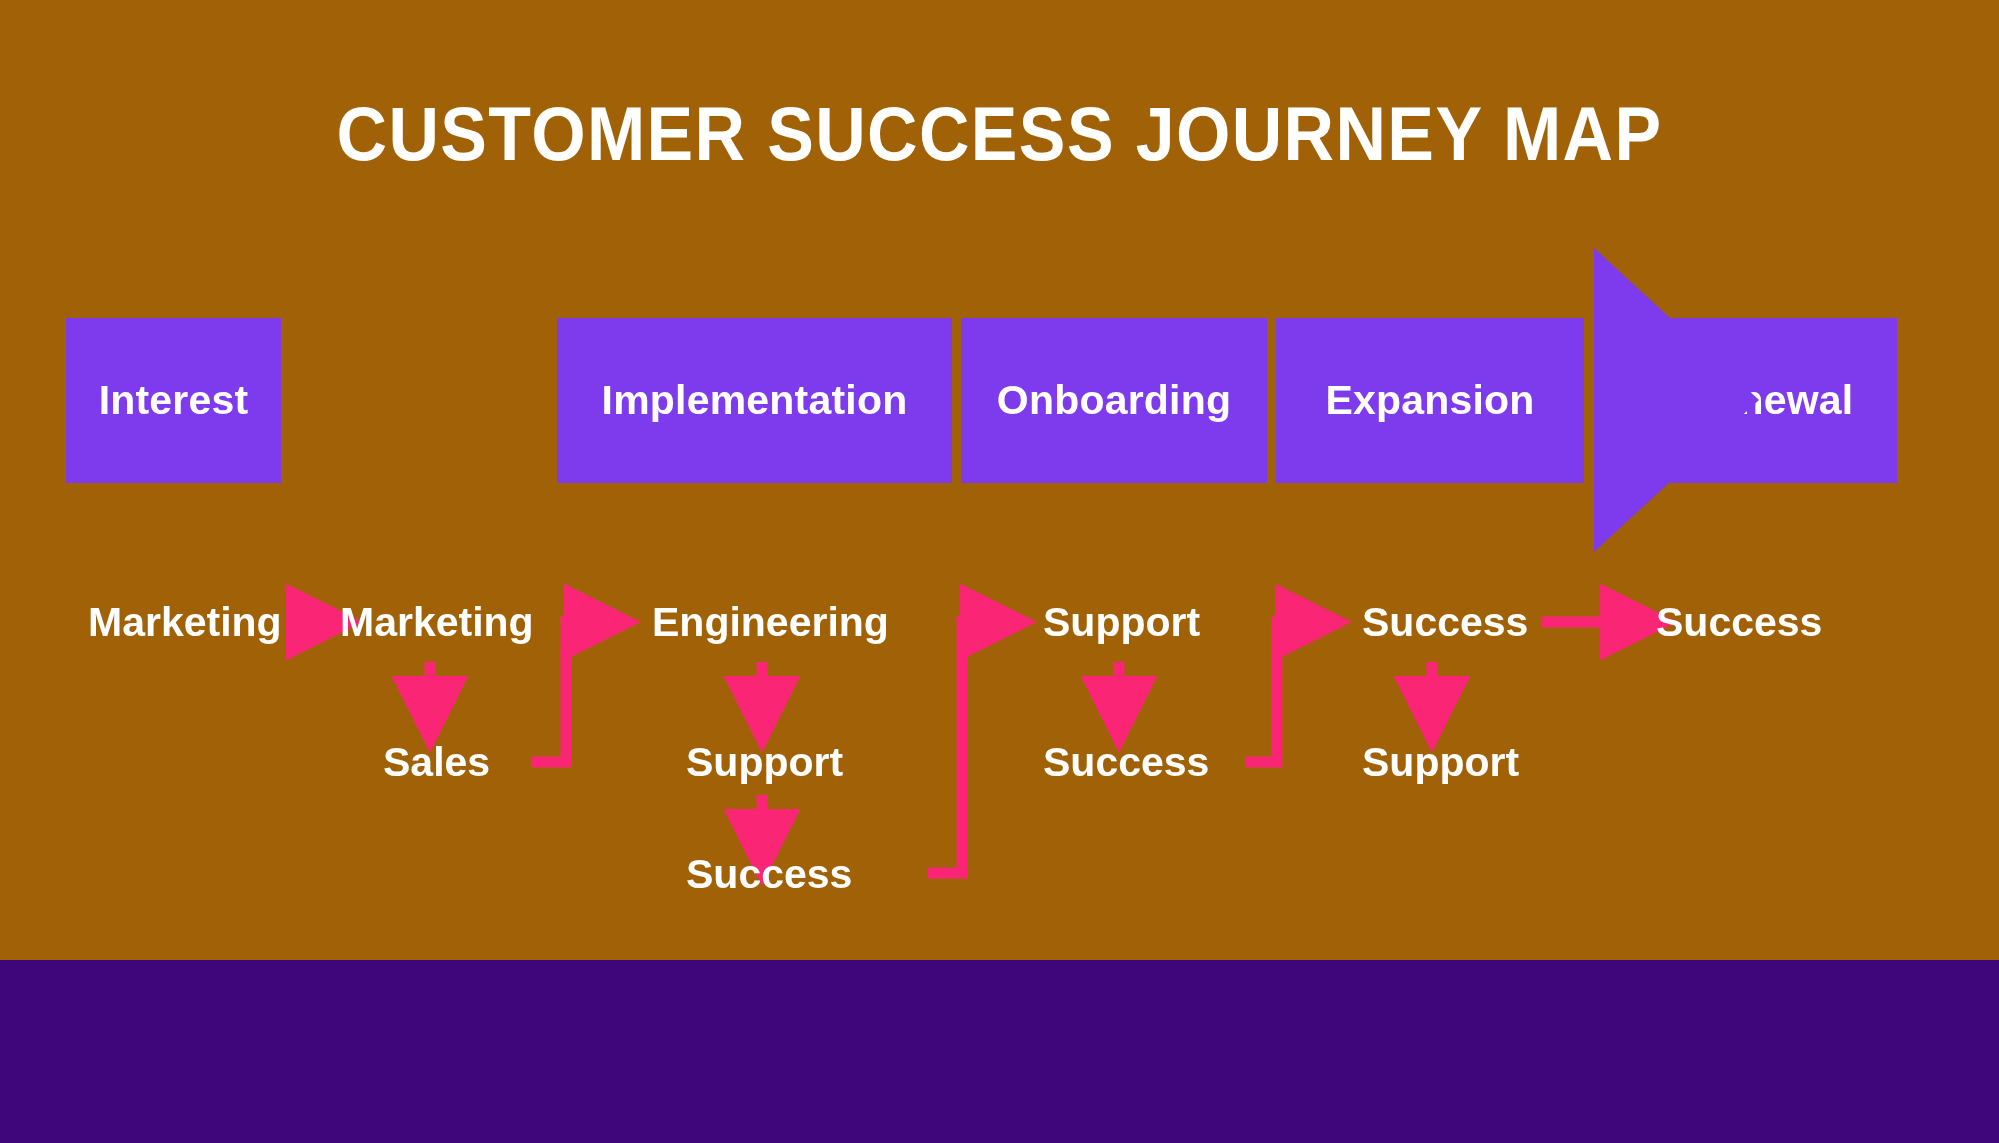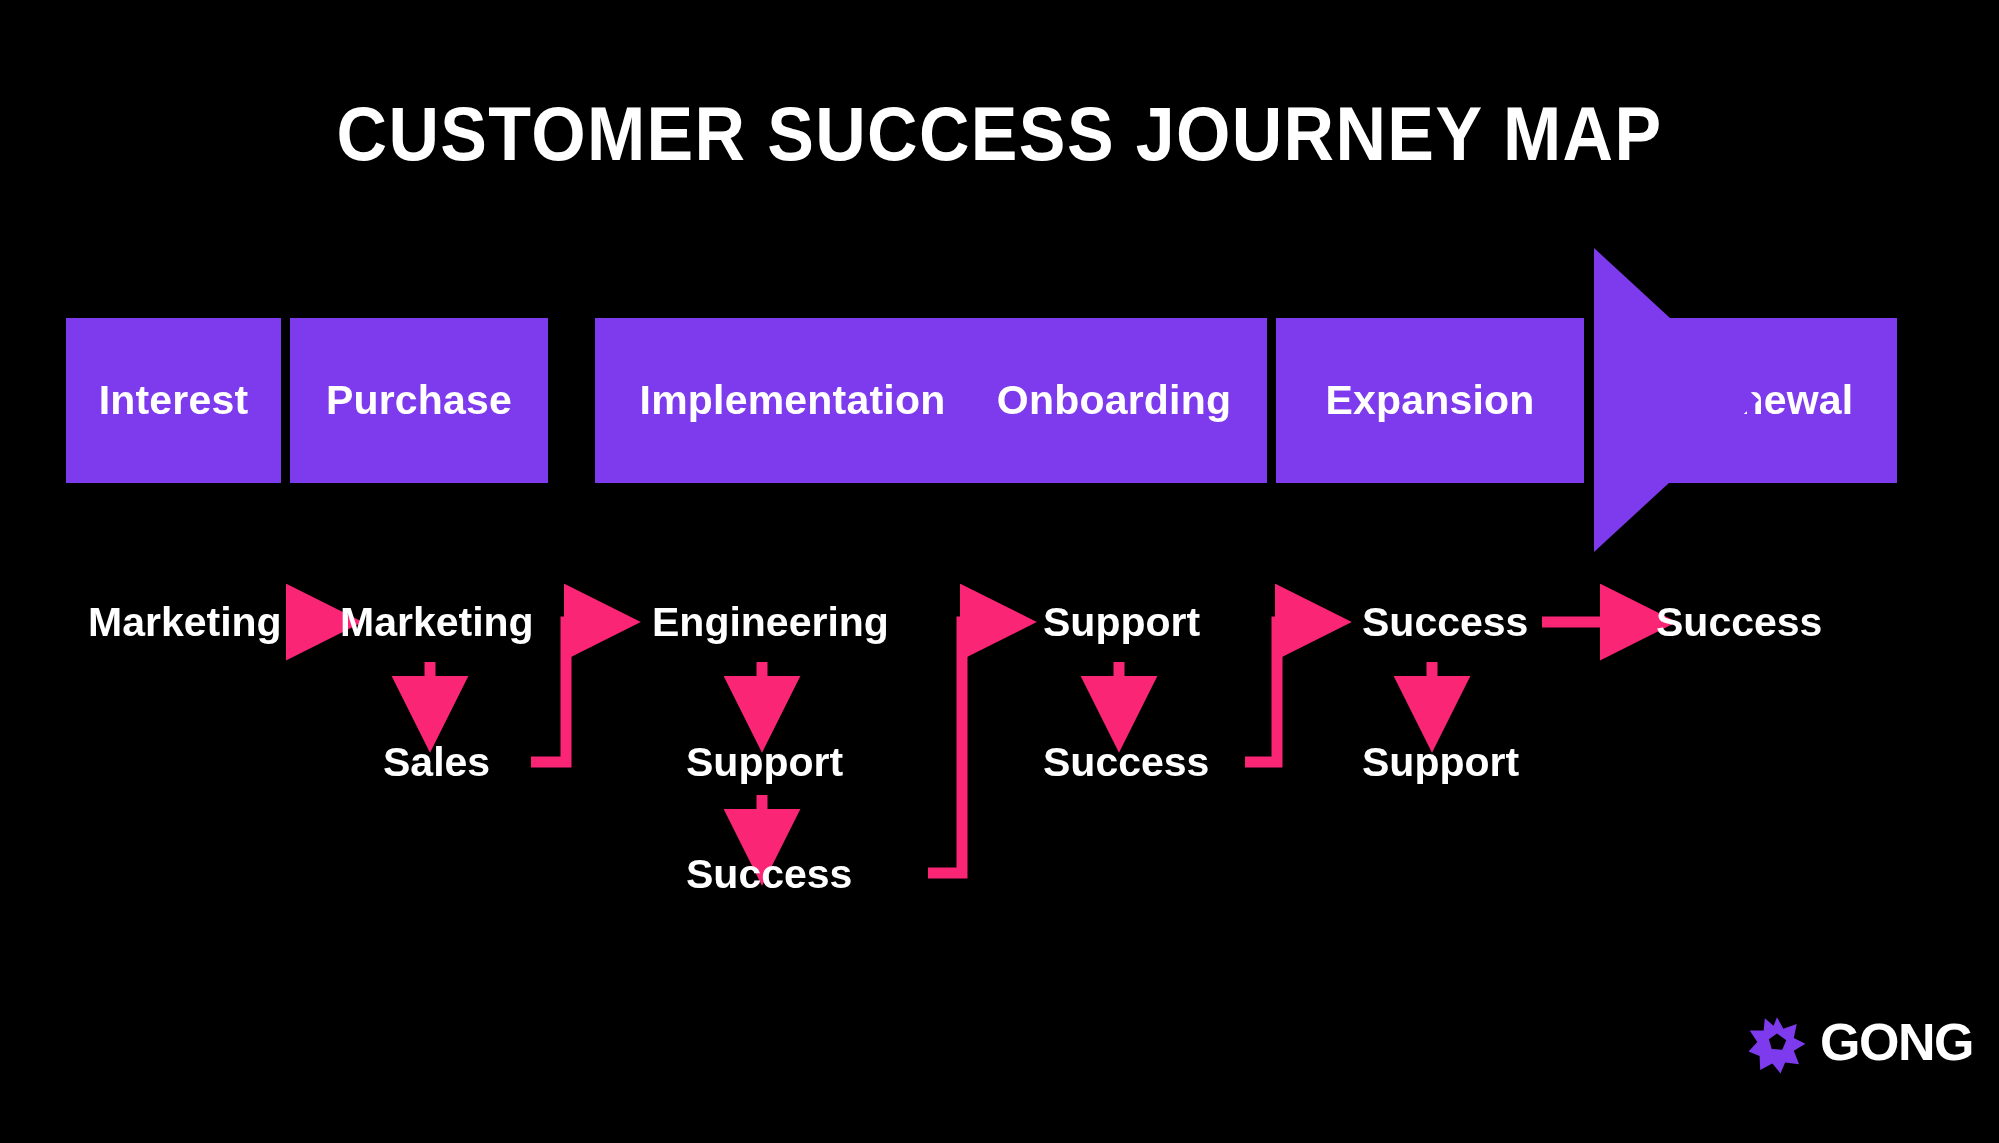--- a/index.html
+++ b/index.html
@@ -4,22 +4,22 @@
 <title>Customer Success Journey Map</title>
 <style>
   html, body {
     margin: 0;
     padding: 0;
     background: #3f057b;
   }
   #canvas {
     position: relative;
     width: 1999px;
-    height: 1143px;
-    background: #000000;
+    height: 960px;
+    background: #a16207;
     overflow: hidden;
     font-family: "Liberation Sans", "DejaVu Sans", sans-serif;
   }
 
   
   #title {
     position: absolute;
     left: 0;
     top: 96px;
     width: 1999px;
@@ -111,25 +111,22 @@
 <div id="canvas">
 
   <div id="title">CUSTOMER SUCCESS JOURNEY MAP</div>
 
   <div id="stage-band">
 
     <div class="stage-box" style="left:0px; width:215px;">
       <span class="stage-label">Interest</span>
     </div>
 
-    <div class="stage-box" style="left:224px; width:258px;">
-      <span class="stage-label">Purchase</span>
-    </div>
-
-    <div class="stage-box" style="left:491px; width:395px;margin-left:38px;">
+
+    <div class="stage-box" style="left:491px; width:395px;">
       <span class="stage-label">Implementation</span>
     </div>
 
     <div class="stage-box" style="left:895px; width:306px;">
       <span class="stage-label">Onboarding</span>
     </div>
 
     <div class="stage-box" style="left:1210px; width:308px;">
       <span class="stage-label">Expansion</span>
     </div>

